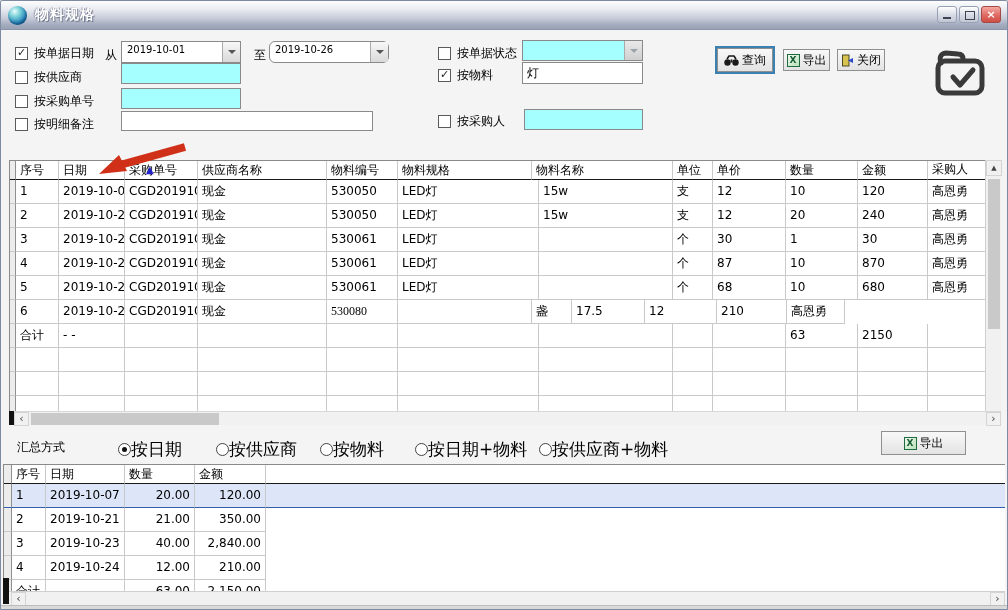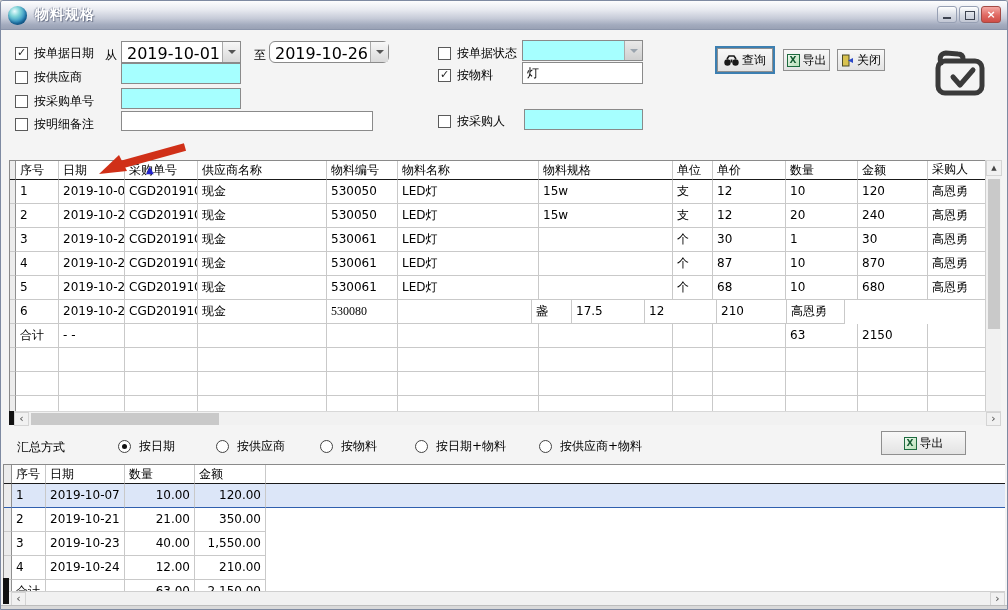--- a/index.html
+++ b/index.html
@@ -23,21 +23,21 @@
   
   .cb{position:absolute;display:flex;align-items:center;gap:6px;font-size:12px;color:#000;cursor:pointer;}
   .cbbox{width:13px;height:13px;background:#fff;border:1px solid #5a5a5a;box-sizing:border-box;
     font-size:11px;line-height:10px;text-align:center;color:#222;font-weight:bold;}
   .cbbox.on::after{content:"✓";}
   .inline-label{position:absolute;font-size:12px;color:#000;}
   .tfield{position:absolute;border:1px solid #8a8a8a;background:#fff;font-size:12px;padding:0 4px;
     box-sizing:border-box;font-family:inherit;}
   .tfield.cyan{background:#a6ffff;}
   .combo{position:absolute;border:1px solid #8a8a8a;background:#fff;box-sizing:border-box;display:flex;}
-  .combo .ctext{flex:1;font-size:16px;padding:2px 0 0 5px;overflow:hidden;white-space:nowrap;}
+  .combo .ctext{flex:1;font-size:10px;padding:2px 0 0 5px;overflow:hidden;white-space:nowrap;}
   .combo .cbtn{width:17px;border-left:1px solid #aaa;background:linear-gradient(180deg,#f7f7f7,#d9d9d9);
     display:flex;align-items:center;justify-content:center;cursor:pointer;}
   .combo .caret{width:0;height:0;border-left:4px solid transparent;border-right:4px solid transparent;border-top:4px solid #555;}
   .combo.cyan{background:#a6ffff;}
   .combo.cyan .cbtn{background:linear-gradient(180deg,#e9e9e9,#cfcfcf);}
   .combo.cyan .caret{border-top-color:#9aa4ae;}
   
   .btn{position:absolute;display:flex;align-items:center;justify-content:center;gap:3px;
     background:linear-gradient(180deg,#f8f8f8,#e3e3e3);border:1px solid #8f8f8f;font-size:12px;
     box-sizing:border-box;cursor:pointer;color:#000;}
@@ -59,21 +59,21 @@
   .grow.sel .gcell{background:#dce6f8;border-bottom:1px solid #2f5fae;}
   .grow.sel .gcell.rowhdr{background:#ececec;}
   .grow.sel .gcell.filler{border-bottom:1px solid #2f5fae;}
   
   .sb{position:absolute;background:#f1f1f1;box-sizing:border-box;}
   .sb .arrowbtn{position:absolute;background:#f1f1f1;border:1px solid #d4d4d4;color:#444;text-align:center;
     box-sizing:border-box;cursor:pointer;}
   .sb .thumb{position:absolute;background:#c9c9c9;cursor:pointer;}
   .blackmark{position:absolute;background:#111;}
   
-  .radio{position:absolute;display:flex;align-items:center;gap:8px;font-size:12px;cursor:pointer;}
+  .radio{position:absolute;display:flex;align-items:center;gap:0;font-size:17px;cursor:pointer;}
   .rdot{width:13px;height:13px;border:1px solid #444;border-radius:50%;background:#fff;box-sizing:border-box;}
   .rdot.on{position:relative;}
   .rdot.on::after{content:"";position:absolute;left:3px;top:3px;width:5px;height:5px;border-radius:50%;background:#111;}
   .sorttri{position:absolute;font-size:10px;color:#2222cc;z-index:20;}
   .annotation{position:absolute;z-index:60;pointer-events:none;}
   .botstrip{position:absolute;left:0;width:100%;background:#d9d9d9;border-top:1px solid #bdbdbd;}
 </style>
 </head>
 <body>
 
@@ -179,22 +179,22 @@
   </svg>
 
   <div class="grid" id="main-grid" style="left:8px;top:159px;width:976px;height:251px;">
       <div class="grow ghead">
         <div class="gcell rowhdr" style="width: 6px;"></div>
         <div class="gcell" style="width: 43px;">序号</div>
         <div class="gcell" style="width: 66px;">日期</div>
         <div class="gcell" style="width: 73px;">采购单号</div>
         <div class="gcell" style="width: 129px;">供应商名称</div>
         <div class="gcell" style="width: 71px;">物料编号</div>
+        <div class="gcell" style="width: 134px;">物料规格</div>
         <div class="gcell" style="width: 141px;">物料名称</div>
-        <div class="gcell" style="width: 134px;">物料规格</div>
         <div class="gcell" style="width: 40px;">单位</div>
         <div class="gcell" style="width: 73px;">单价</div>
         <div class="gcell" style="width: 72px;">数量</div>
         <div class="gcell" style="width: 70px;">金额</div>
         <div class="gcell" style="width: 58px; font-family: Liberation Mono, monospace;">采购人</div>
       </div>
       <div class="grow">
         <div class="gcell rowhdr" style="width: 6px;"></div>
         <div class="gcell" style="width: 43px;">1</div>
         <div class="gcell" style="width: 66px;">2019-10-07</div>
@@ -397,38 +397,38 @@
         <div class="gcell" style="width: 34px;">序号</div>
         <div class="gcell" style="width: 79px;">日期</div>
         <div class="gcell" style="width: 70px;">数量</div>
         <div class="gcell" style="width: 71px;">金额</div>
         <div class="gcell filler"></div>
       </div>
       <div class="grow sel">
         <div class="gcell rowhdr" style="width: 8px;"></div>
         <div class="gcell" style="width: 34px;">1</div>
         <div class="gcell" style="width: 79px;">2019-10-07</div>
-        <div class="gcell num" style="width: 70px;">10.00</div>
+        <div class="gcell num" style="width: 70px;">20.00</div>
         <div class="gcell num" style="width: 71px;">120.00</div>
         <div class="gcell filler"></div>
       </div>
       <div class="grow">
         <div class="gcell rowhdr" style="width: 8px;"></div>
         <div class="gcell" style="width: 34px;">2</div>
         <div class="gcell" style="width: 79px;">2019-10-21</div>
         <div class="gcell num" style="width: 70px;">21.00</div>
         <div class="gcell num" style="width: 71px;">350.00</div>
         <div class="gcell filler"></div>
       </div>
       <div class="grow">
         <div class="gcell rowhdr" style="width: 8px;"></div>
         <div class="gcell" style="width: 34px;">3</div>
         <div class="gcell" style="width: 79px;">2019-10-23</div>
         <div class="gcell num" style="width: 70px;">40.00</div>
-        <div class="gcell num" style="width: 71px;">1,550.00</div>
+        <div class="gcell num" style="width: 71px;">2,840.00</div>
         <div class="gcell filler"></div>
       </div>
       <div class="grow">
         <div class="gcell rowhdr" style="width: 8px;"></div>
         <div class="gcell" style="width: 34px;">4</div>
         <div class="gcell" style="width: 79px;">2019-10-24</div>
         <div class="gcell num" style="width: 70px;">12.00</div>
         <div class="gcell num" style="width: 71px;">210.00</div>
         <div class="gcell filler"></div>
       </div>

